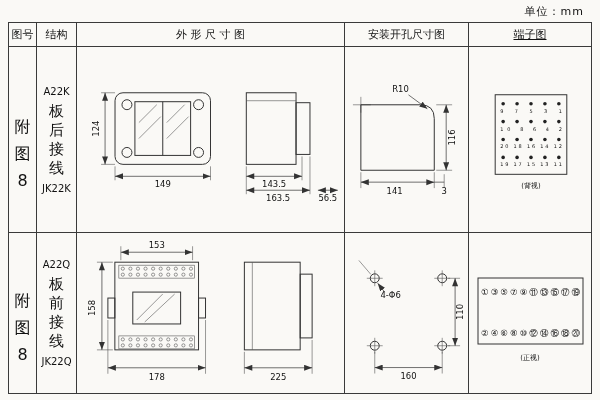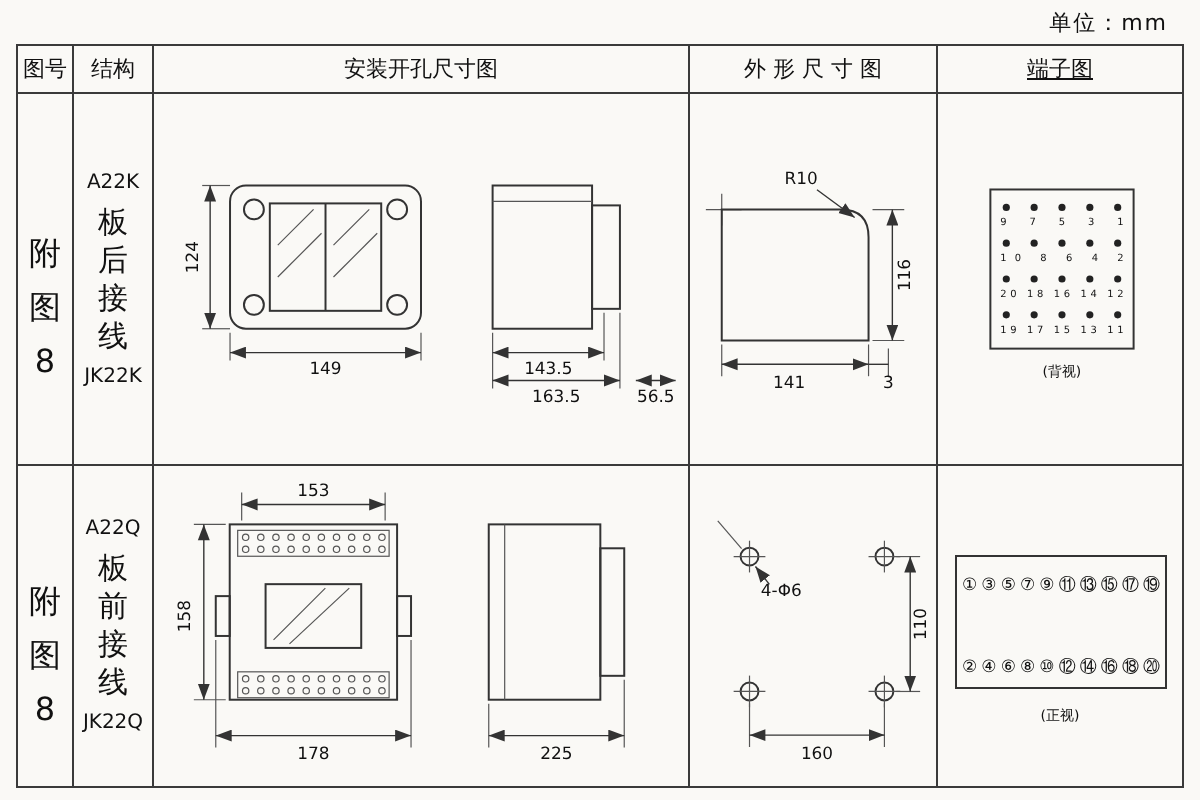--- a/index.html
+++ b/index.html
@@ -28,22 +28,22 @@
 </head>
 <body>
 
 <div class="sheet">
   <div class="unit">单位：mm</div>
 
   <div class="tbl">
 
     <div class="cell hdr">图号</div>
     <div class="cell hdr">结构</div>
+    <div class="cell hdr">外 形 尺 寸 图</div>
     <div class="cell hdr">安装开孔尺寸图</div>
-    <div class="cell hdr">外 形 尺 寸 图</div>
     <div class="cell hdr lc">端子图</div>
 
     <div class="cell">
       <div class="vfig">附图8</div>
     </div>
 
     <div class="cell struct">
       <div class="model">A22K</div>
       <div class="vmid">板后接线</div>
       <div class="model">JK22K</div>

